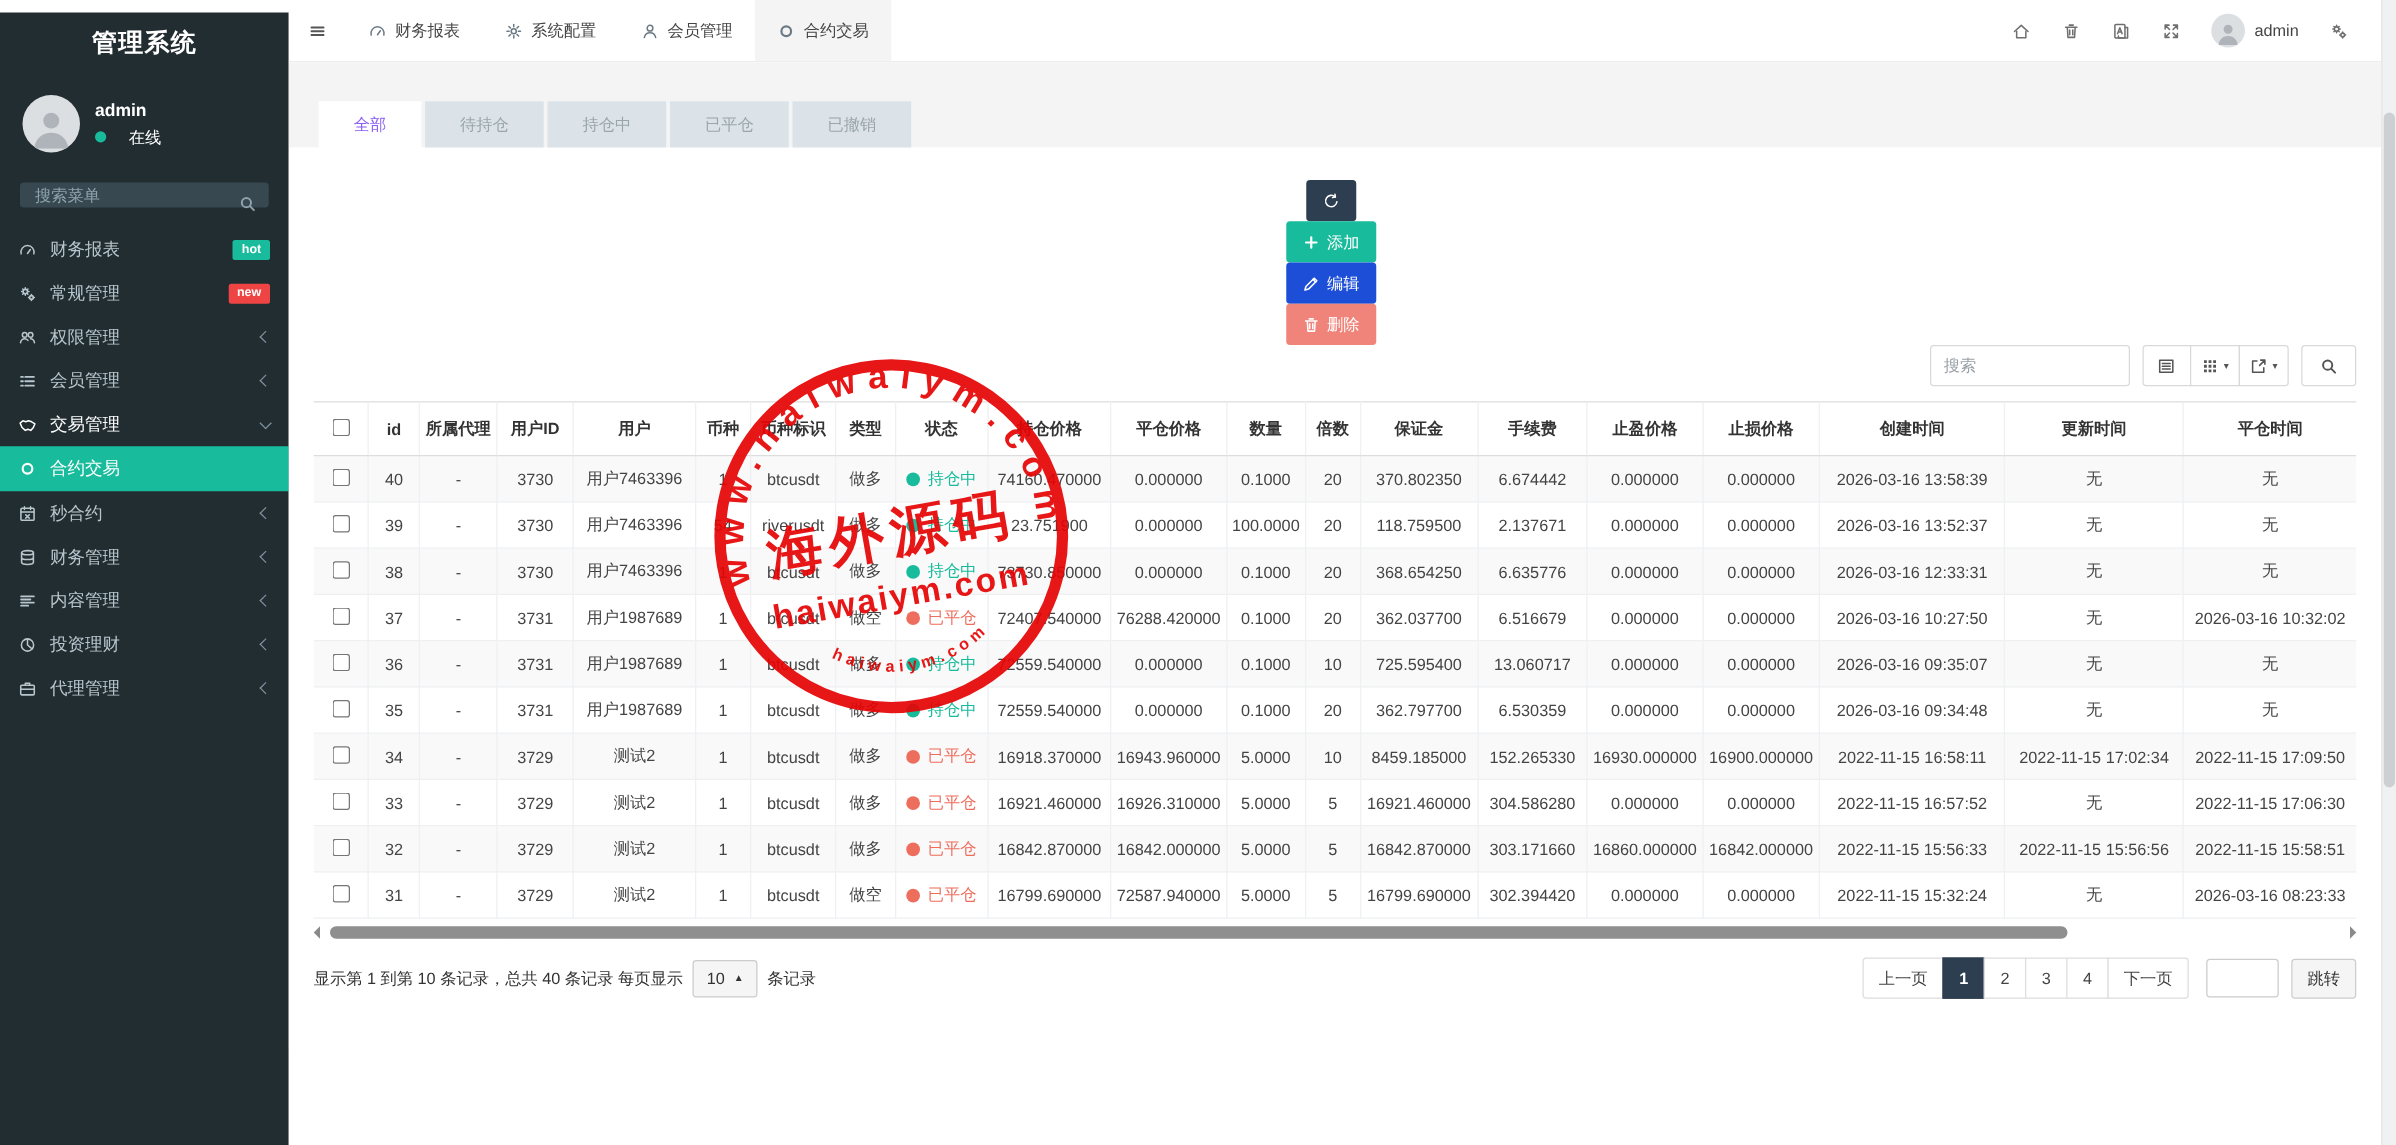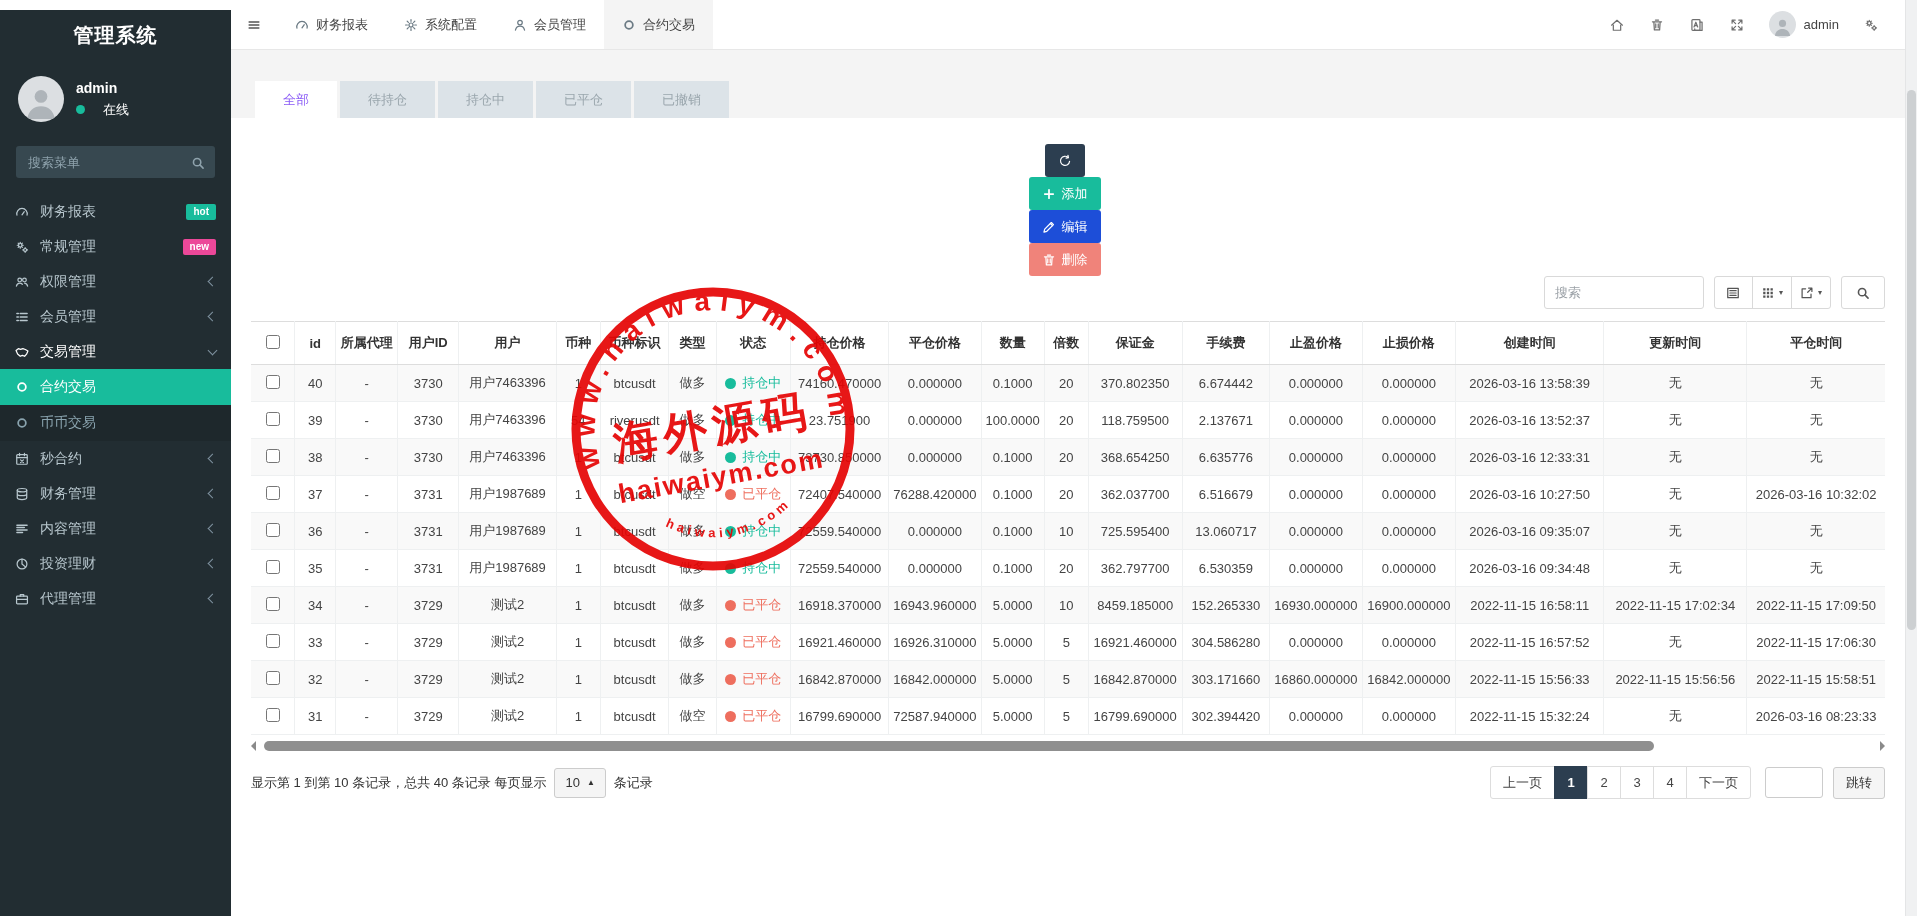--- a/index.html
+++ b/index.html
@@ -12,21 +12,21 @@
   .brand { height:50px; line-height:50px; text-align:center; color:#fff;
     font-size:20px; font-weight:bold; letter-spacing:1px; }
   .user-panel { display:flex; align-items:center; gap:12px; padding:16px 18px 14px; }
   .avatar { width:46px; height:46px; border-radius:50%; background:#dcdfe2;
     display:flex; align-items:center; justify-content:center; overflow:hidden; }
   .avatar svg { width:34px; height:34px; color:#aeb4b9; margin-top:6px; }
   .user-meta .uname { color:#fff; font-size:14px; font-weight:bold; margin-bottom:5px; }
   .user-meta .ustat { color:#fff; font-size:13px; display:flex; align-items:center; gap:18px; }
   .user-meta .ustat .dot { width:9px; height:9px; border-radius:50%; background:#18bc9c; display:inline-block; }
   .side-search { position:relative; margin:10px 16px 16px; }
-  .side-search input { width:100%; height:32px; background:#374850; border:none; border-radius:3px;
+  .side-search input { width:100%; height:20px; background:#374850; border:none; border-radius:3px;
     color:#cfd8dc; font-size:13px; padding:0 32px 0 12px; outline:none;
     font-family:"Liberation Sans","DejaVu Sans",sans-serif; }
   .side-search input::placeholder { color:#8fa3ad; }
   .side-search .ic { position:absolute; right:10px; top:10px; color:#8fa3ad; }
   .smenu { list-style:none; }
   .smenu .mi { height:35px; display:flex; align-items:center; gap:11px; padding:0 15px;
     color:#b8c7ce; font-size:14px; cursor:pointer; }
   .smenu .mi.open { color:#fff; }
   .smenu .mi .ic { color:inherit; }
   .smenu .lbl { flex:0 0 auto; }
@@ -201,21 +201,21 @@
         <li class="mi">
           <span class="ic">
             <svg viewBox="0 0 16 16" fill="none" stroke="currentColor" stroke-width="1.4" stroke-linecap="round" stroke-linejoin="round">
               <circle cx="6" cy="6" r="2"></circle>
               <path d="M6 2.6v1.1M6 8.3v1.1M2.6 6h1.1M8.3 6h1.1M3.6 3.6l.8.8M7.6 7.6l.8.8M8.4 3.6l-.8.8M4.4 7.6l-.8.8"></path>
               <circle cx="11.6" cy="11.4" r="1.7"></circle>
               <path d="M11.6 8.7v1M11.6 13.1v1M8.9 11.4h1M13.3 11.4h1"></path>
             </svg>
           </span>
           <span class="lbl">常规管理</span>
-          <span class="badge" style="background:#ec4899">new</span>
+          <span class="badge" style="background:#ef4444">new</span>
         </li>
         <li class="mi">
           <span class="ic">
             <svg viewBox="0 0 16 16" fill="none" stroke="currentColor" stroke-width="1.4" stroke-linecap="round" stroke-linejoin="round">
               <circle cx="5.4" cy="5.6" r="2.1"></circle>
               <circle cx="10.8" cy="5.6" r="2.1"></circle>
               <path d="M1.6 12.8c.5-2.4 2-3.6 3.8-3.6 1.2 0 2.2.5 3 1.4M14.4 12.8c-.5-2.4-2-3.6-3.6-3.6"></path>
             </svg>
           </span>
           <span class="lbl">权限管理</span>
@@ -240,28 +240,20 @@
           <span class="chev down"></span>
         </li>
         <ul class="sub">
           <li class="smi active">
             <span class="ic">
               <svg viewBox="0 0 16 16" fill="none" stroke="currentColor" stroke-width="1.4" stroke-linecap="round" stroke-linejoin="round">
                 <circle cx="8" cy="8" r="4.4" stroke-width="2"></circle>
               </svg>
             </span>
             <span class="lbl">合约交易</span>
-          </li>
-          <li class="smi">
-            <span class="ic">
-              <svg viewBox="0 0 16 16" fill="none" stroke="currentColor" stroke-width="1.4" stroke-linecap="round" stroke-linejoin="round">
-                <circle cx="8" cy="8" r="4.4" stroke-width="2"></circle>
-              </svg>
-            </span>
-            <span class="lbl">币币交易</span>
           </li>
         </ul>
         <li class="mi">
           <span class="ic">
             <svg viewBox="0 0 16 16" fill="none" stroke="currentColor" stroke-width="1.4" stroke-linecap="round" stroke-linejoin="round">
               <rect x="2" y="3" width="12" height="11" rx="1"></rect>
               <path d="M5.2 1.6v2.6M10.8 1.6v2.6M2 6.4h12M6.4 9l3.2 3M9.6 9l-3.2 3"></path>
             </svg>
           </span>
           <span class="lbl">秒合约</span>

